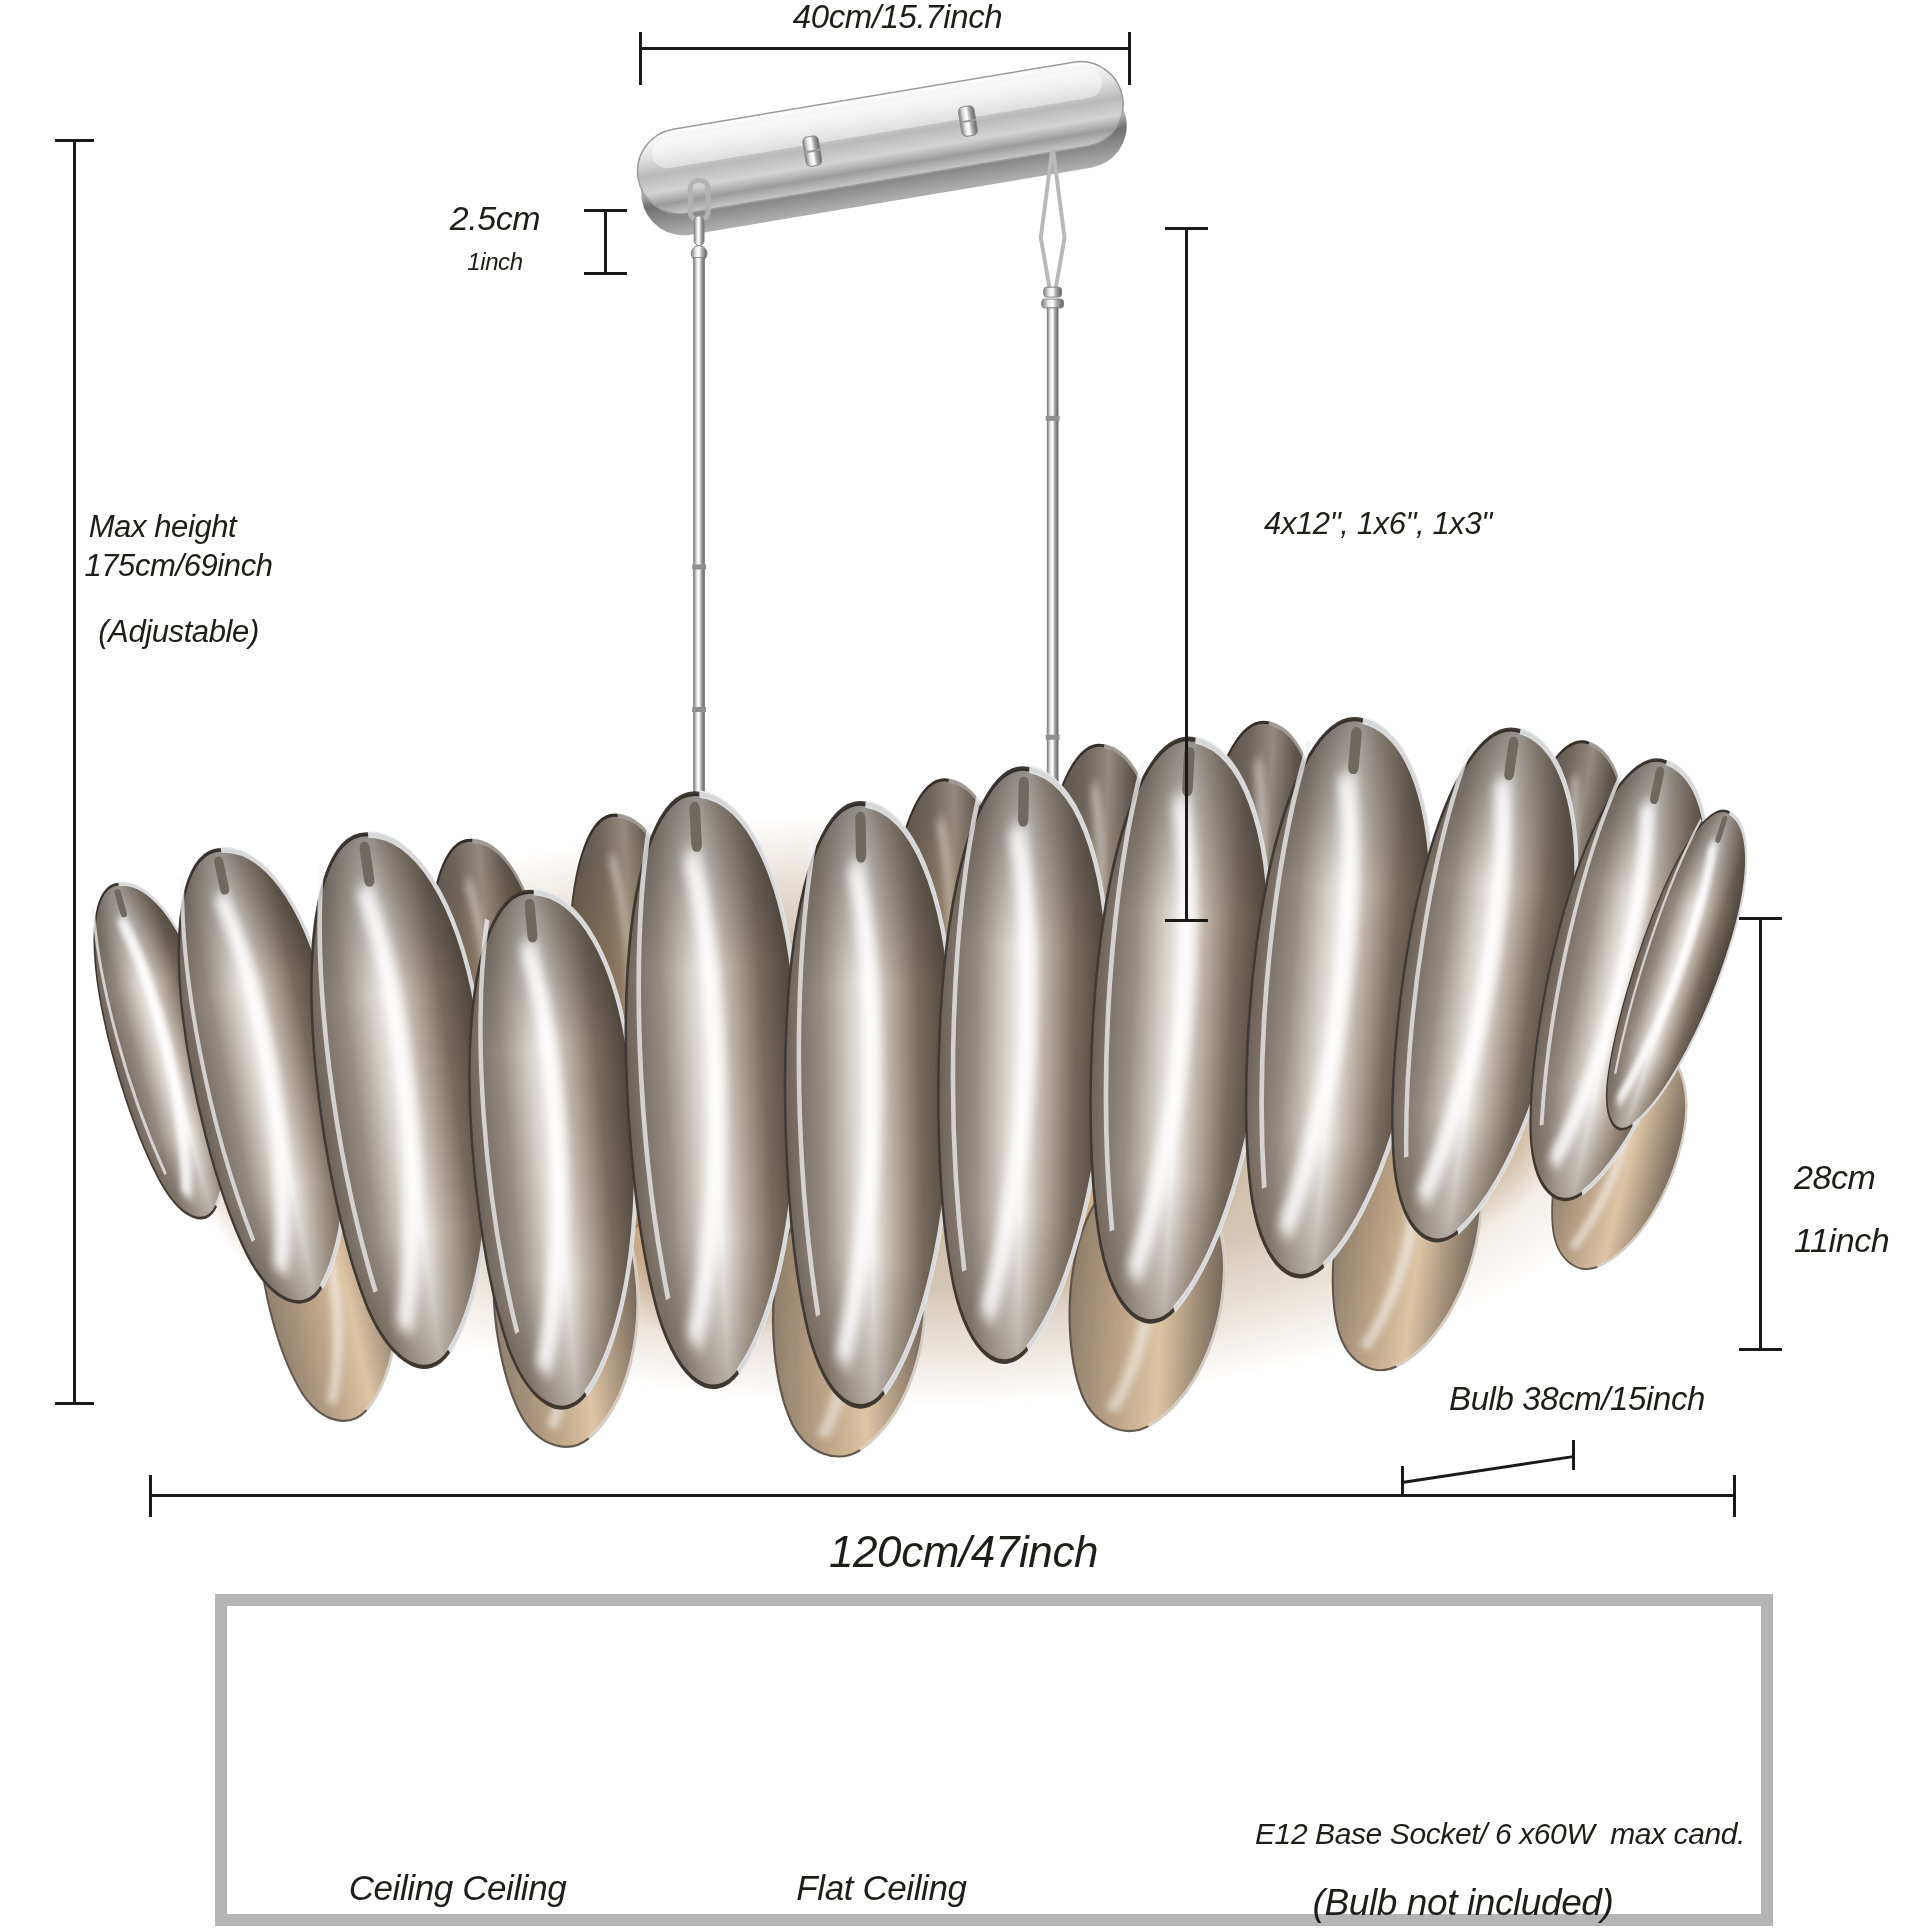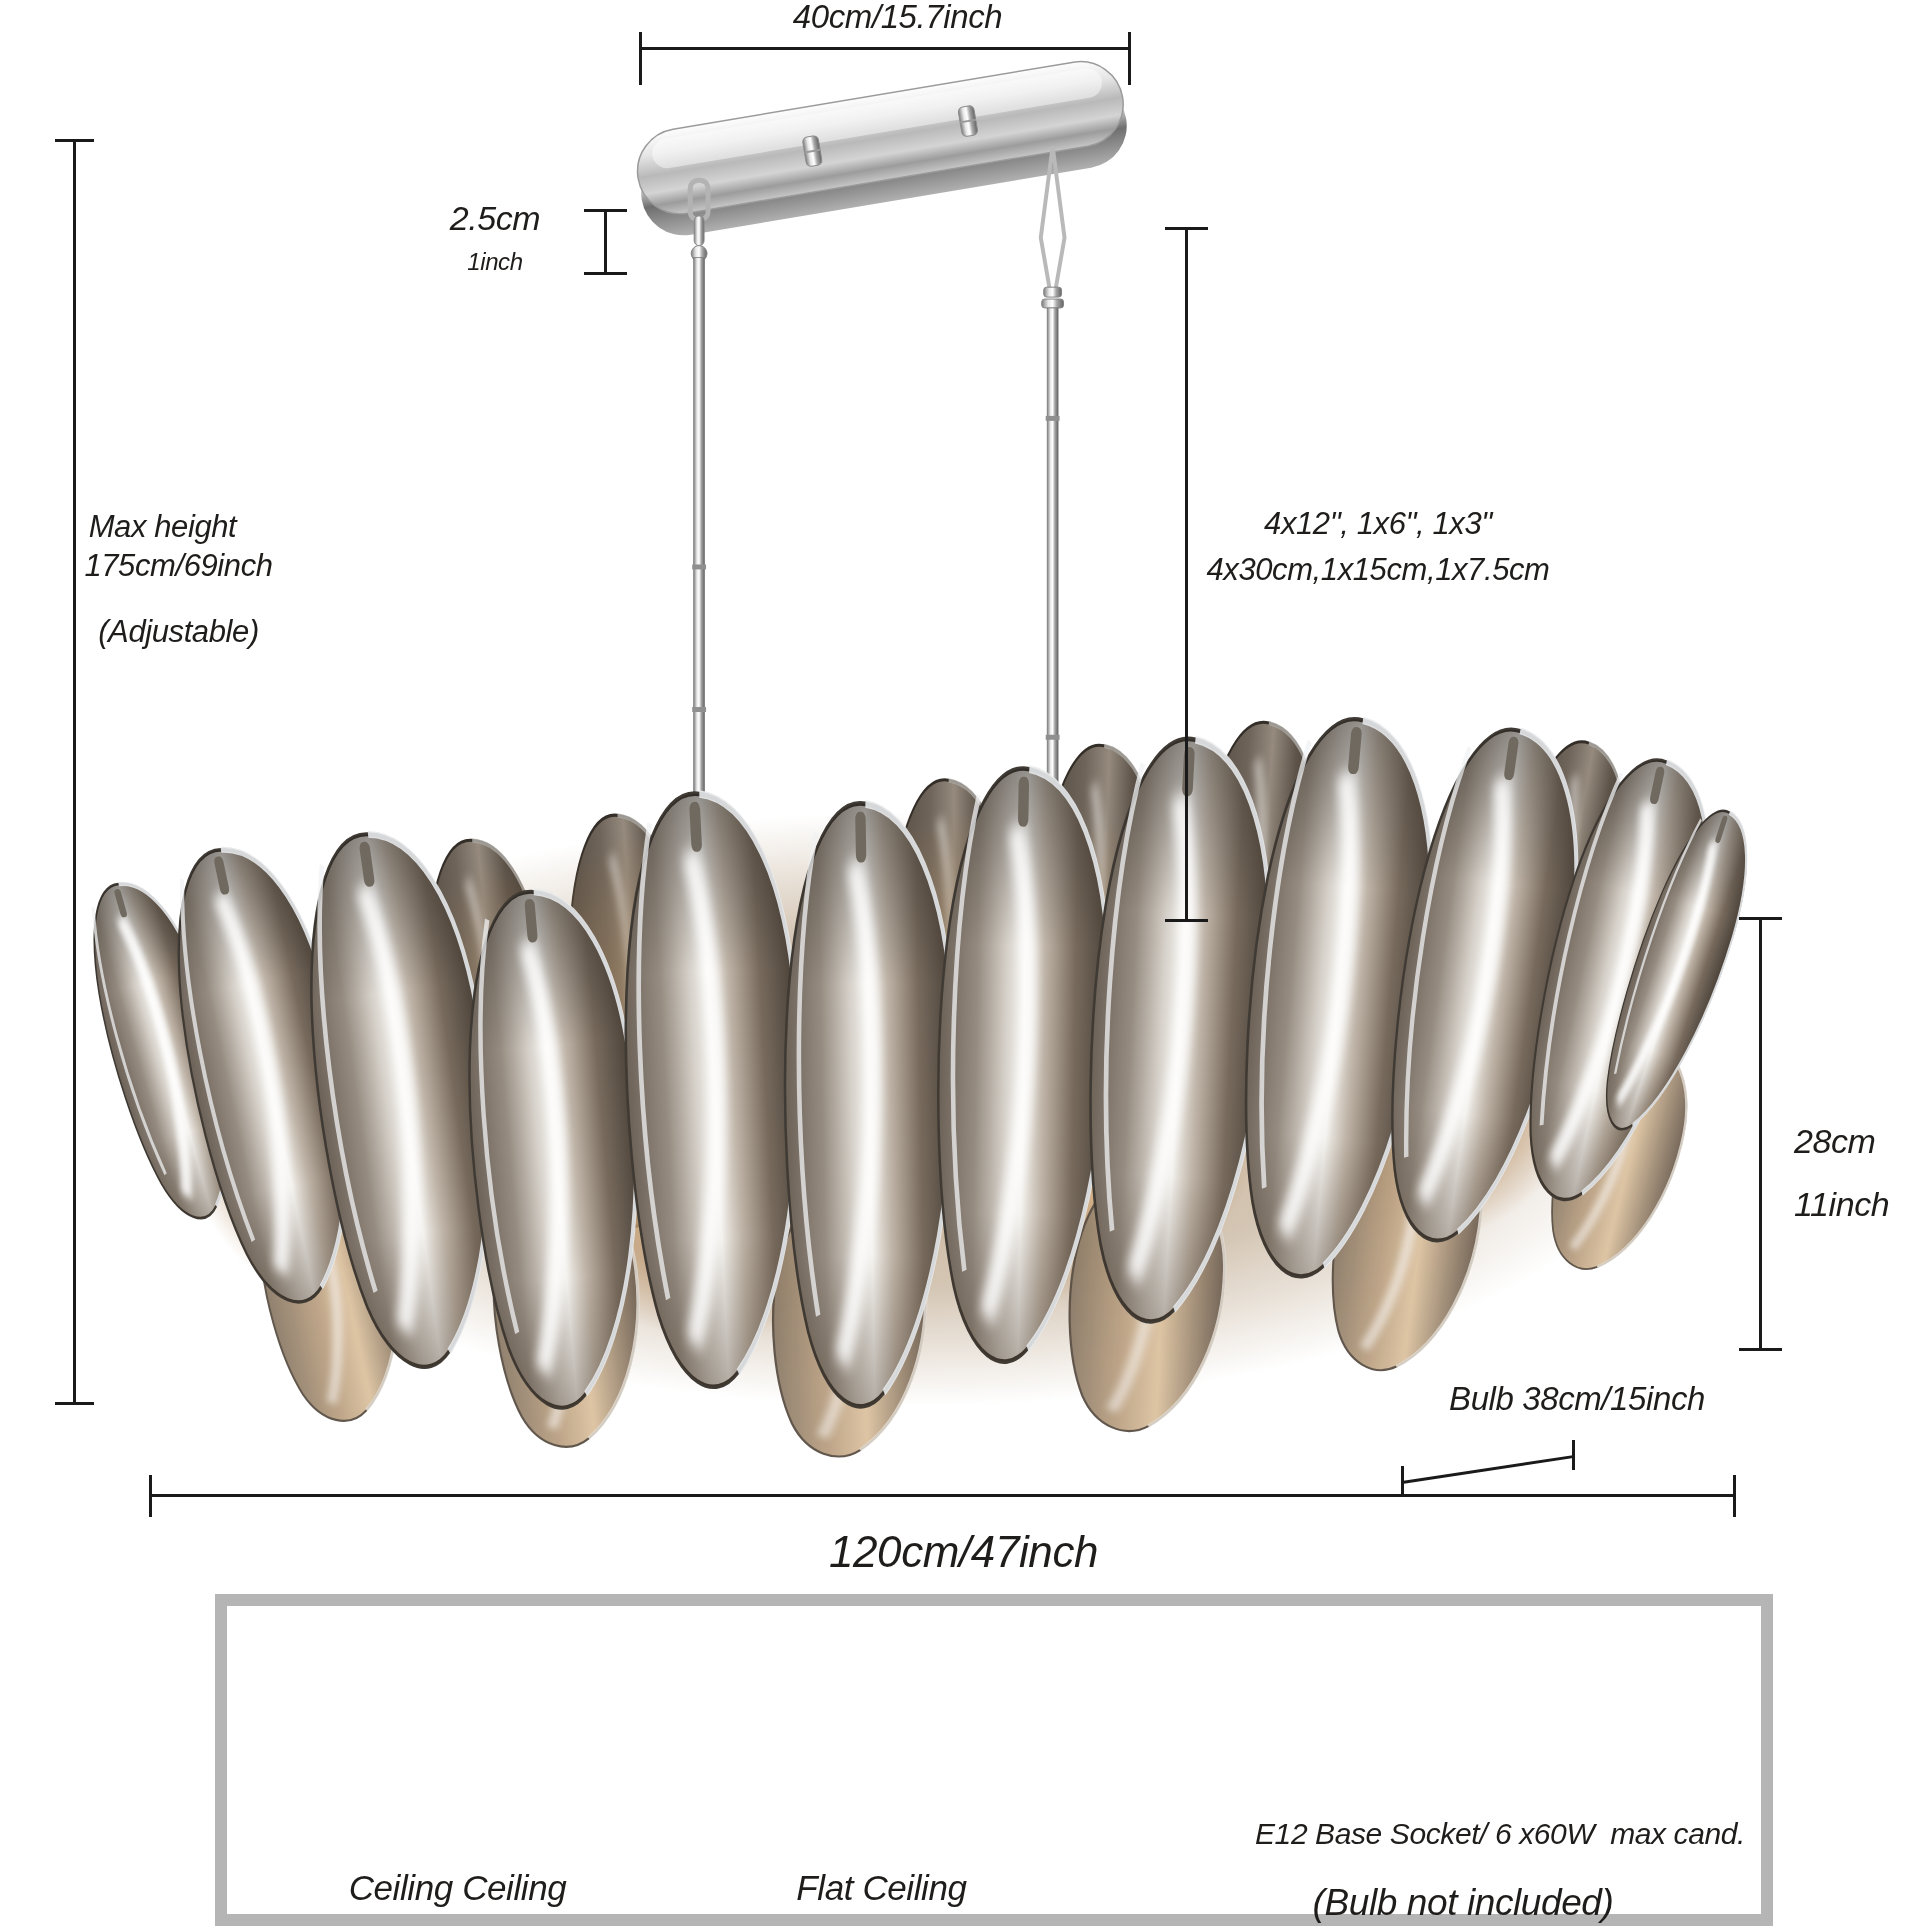--- a/index.html
+++ b/index.html
@@ -1,20 +1,20 @@
 <!DOCTYPE html>
 <html><head>
 <meta charset="utf-8">
 <style>
   html,body{margin:0;padding:0;background:#ffffff;}
   #stage{position:relative;width:1932px;height:1932px;background:#ffffff;overflow:hidden;
          font-family:"Liberation Sans", sans-serif;color:#1f1d1b;font-style:italic;}
   svg{position:absolute;left:0;top:0;}
   .lbl{position:absolute;color:#1f1d1b;text-align:center;letter-spacing:-0.4px;line-height:1.18;white-space:pre;}
-  .lbl.la{text-align:left;}
+  .lbl.la{text-align:left;margin-top:36px;}
   .ln{position:absolute;background:#1a1a1a;}
   .panel{position:absolute;left:215px;top:1594px;width:1534px;height:308px;
          background:#ffffff;border:12px solid #b5b5b5;}
 </style>
 </head>
 <body>
 
 <div id="stage">
 
   <svg width="1932" height="1932" viewBox="0 0 1951 1951">
@@ -276,21 +276,20 @@
   <div class="lbl" style="left:749px;top:-2px;width:297px;font-size:33px">40cm/15.7inch</div>
 
   <div class="lbl" style="left:416px;top:198px;width:158px;font-size:34px">2.5cm</div>
   <div class="lbl" style="left:416px;top:248px;width:158px;font-size:24px">1inch</div>
 
   <div class="lbl" style="left:24px;top:507px;width:277px;font-size:31px;line-height:40px">Max height</div>
   <div class="lbl" style="left:40px;top:546px;width:277px;font-size:31px;line-height:40px">175cm/69inch</div>
   <div class="lbl" style="left:40px;top:612px;width:277px;font-size:31px;line-height:40px">(Adjustable)</div>
 
   <div class="lbl" style="left:1158px;top:500px;width:440px;font-size:31px;line-height:47px">4x12", 1x6", 1x3"</div>
-  <div class="lbl" style="left:1158px;top:546px;width:440px;font-size:31px;line-height:47px">4x30cm,1x15cm,1x7.5cm</div>
 
   <div class="lbl la" style="left:1794px;top:1121px;width:129px;font-size:34px">28cm</div>
   <div class="lbl la" style="left:1794px;top:1184px;width:129px;font-size:34px">11inch</div>
 
   <div class="lbl" style="left:1406px;top:1380px;width:342px;font-size:33px">Bulb 38cm/15inch</div>
 
   <div class="lbl" style="left:815px;top:1526px;width:297px;font-size:44px">120cm/47inch</div>
 
   <div class="panel"></div>
 

